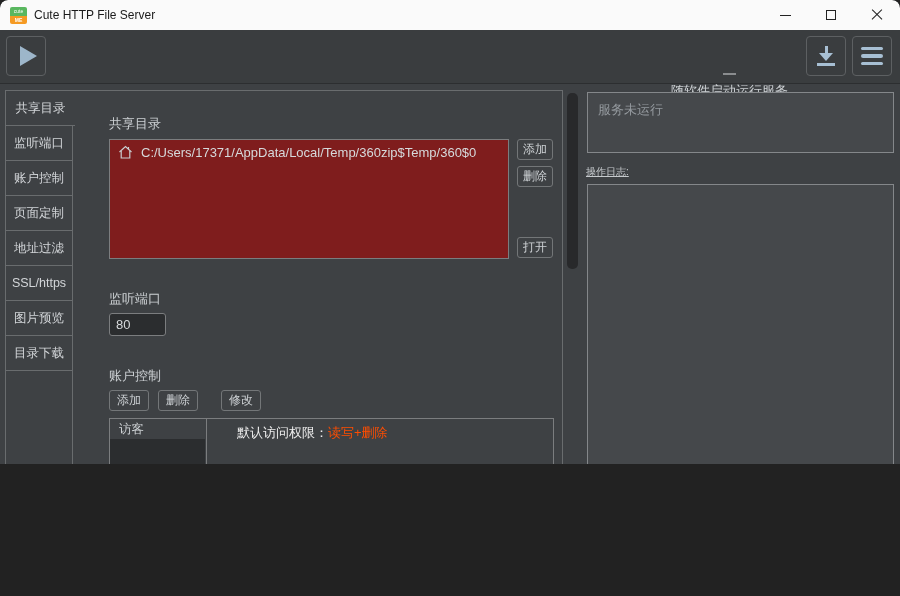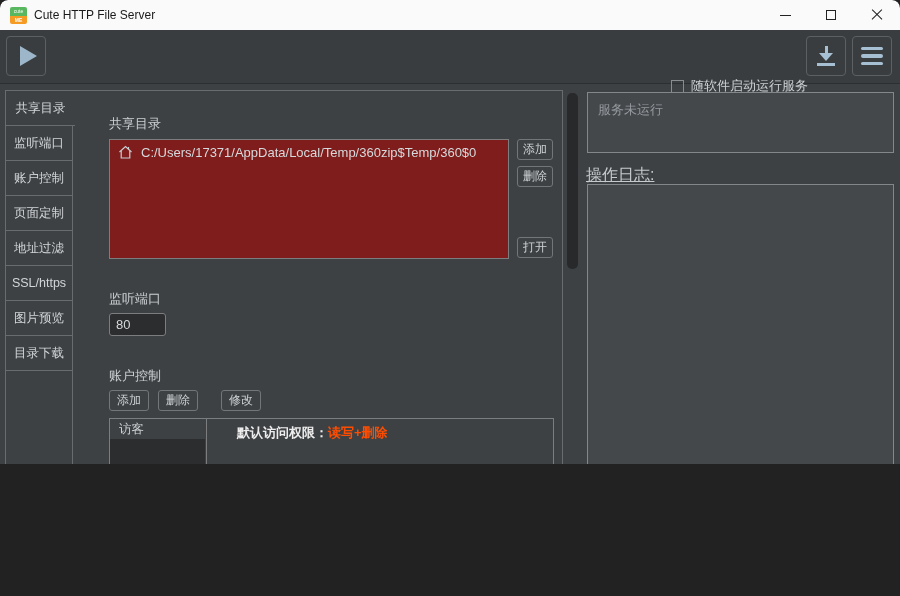--- a/index.html
+++ b/index.html
@@ -26,21 +26,21 @@
   #play-btn{left:6px;}
   .play-tri{width:0;height:0;border-left:17px solid #9db6ca;border-top:10px solid transparent;border-bottom:10px solid transparent;margin-left:4px;}
   #download-btn{left:806px;}
   .dl-icon{position:relative;width:20px;height:20px;}
   .dl-shaft{position:absolute;left:9px;top:0;width:3px;height:9px;background:#a7bfd3;}
   .dl-head{position:absolute;left:3px;top:7px;width:0;height:0;border-top:8px solid #a7bfd3;border-left:7px solid transparent;border-right:7px solid transparent;}
   .dl-base{position:absolute;left:1px;bottom:0;width:18px;height:3px;background:#a7bfd3;}
   #menu-btn{left:852px;}
   .hamburger{display:flex;flex-direction:column;gap:4px;}
   .hamburger span{width:22px;height:3.5px;border-radius:2px;background:#a7bfd3;}
-  #autostart{position:absolute;left:671px;top:43px;height:26px;display:flex;align-items:center;gap:7px;}
+  #autostart{position:absolute;left:671px;top:43px;height:26px;display:flex;align-items:center;gap:7px;flex-direction:column;}
   #autostart .cb{width:13px;height:13px;border:1px solid #8a8d8f;background:transparent;}
   #autostart .cb-label{font-size:13px;color:#ccd0d3;}
 
   
   #tabbar{position:absolute;left:5px;top:90px;width:68px;height:493px;border:1px solid #696c6e;}
   .tab{position:relative;height:35px;border-bottom:1px solid #696c6e;display:flex;align-items:center;justify-content:center;}
   .tab span{font-size:12.5px;color:#d3d6d9;white-space:nowrap;}
   .tab.selected{width:69px;margin-right:-3px;background:#3e4144;z-index:3;}
   .tab-rest{height:132px;}
 
@@ -58,31 +58,31 @@
   #port-label{left:36px;top:199px;}
   #port-input{position:absolute;left:36px;top:222px;width:57px;height:23px;background:#2b2d2f;border:1px solid #7b7d7f;border-radius:3px;color:#d6d9db;font-size:13px;padding:0 6px;outline:none;}
 
   #acct-label{left:36px;top:276px;}
   .acct-btn{position:absolute;top:299px;width:40px;height:21px;border:1px solid #737678;border-radius:3px;background:transparent;color:#ced2d5;font-size:12px;line-height:19px;text-align:center;padding:0;}
   #acct-add{left:36px;} #acct-del{left:85px;} #acct-mod{left:148px;}
   #acct-table{position:absolute;left:36px;top:327px;width:445px;height:164px;border:1px solid #7b7d7f;}
   #acct-col{position:absolute;left:0;top:0;width:97px;height:100%;border-right:1px solid #7b7d7f;}
   #acct-col-header{height:20px;line-height:20px;padding-left:9px;font-size:12.5px;color:#cfd3d6;}
   #acct-col-body{position:absolute;left:0;top:20px;right:1px;bottom:0;background:#2b2d2f;}
-  #perm-line{position:absolute;left:104px;top:5px;font-size:13px;font-weight:bold;color:#ededed;white-space:nowrap;padding-left:23px;}
+  #perm-line{position:absolute;left:104px;top:5px;font-size:13px;font-weight:normal;color:#ededed;white-space:nowrap;padding-left:23px;}
   #perm-line .hl{color:#ff4d00;}
 
   
   #v-scroll{position:absolute;left:566px;top:90px;width:13px;height:493px;}
   #v-thumb{position:absolute;left:1px;top:3px;width:11px;height:176px;border-radius:5px;background:#28292b;}
 
   
   #status-box{position:absolute;left:587px;top:92px;width:307px;height:61px;border:1px solid #84878a;background:#45484b;}
   #status-text{padding:8px 10px;font-size:13px;color:#94999e;}
-  #log-label{position:absolute;left:586px;top:165px;font-size:16px;color:#c6cacd;text-decoration:underline;}
+  #log-label{position:absolute;left:586px;top:165px;font-size:10px;color:#c6cacd;text-decoration:underline;}
   #log-box{position:absolute;left:587px;top:184px;width:307px;height:399px;border:1px solid #84878a;background:#45484b;}
 
   
   #bottom-strip{position:absolute;left:0;top:584px;width:900px;height:12px;background:#35373a;}
   #artifact-right{position:absolute;left:690px;top:6px;width:205px;height:6px;
     background:repeating-linear-gradient(90deg,#cfd2d4 0 5px,transparent 5px 13px,#cfd2d4 13px 17px,transparent 17px 24px);
     opacity:.85;}
   #artifact-left{position:absolute;left:95px;top:8px;width:135px;height:4px;background:#55524c;opacity:.55;}
 </style>
 </head>

